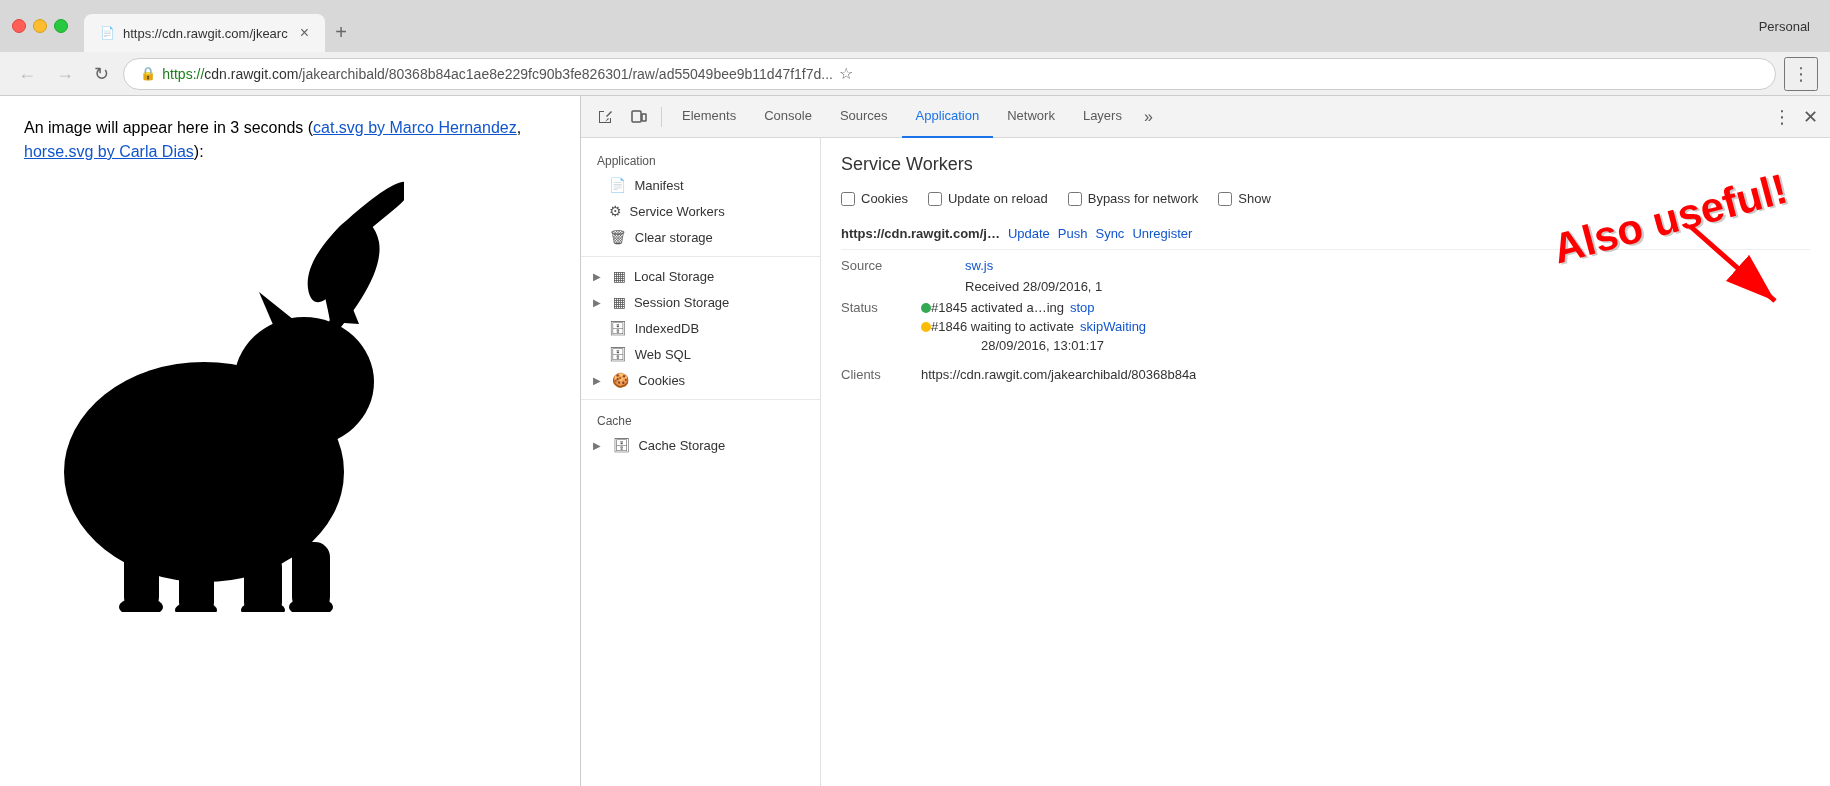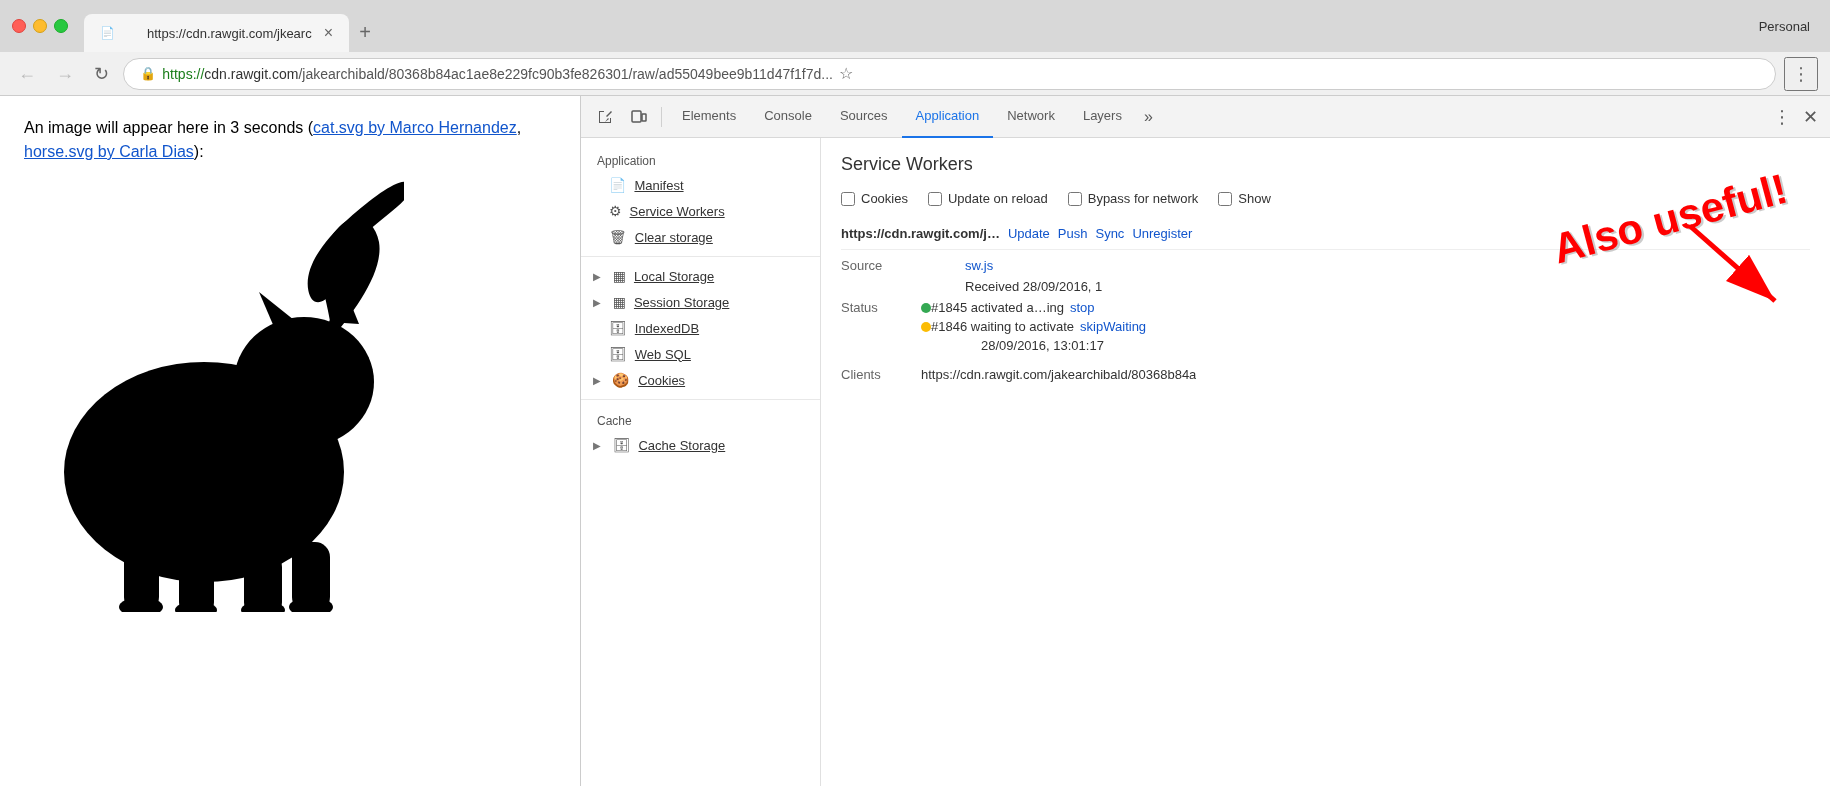--- a/index.html
+++ b/index.html
@@ -11,21 +11,21 @@
     
     .title-bar { background: #d8d8d8; height: 52px; display: flex; align-items: center; padding: 0 12px; gap: 8px; }
     .traffic-lights { display: flex; gap: 7px; align-items: center; margin-right: 8px; }
     .traffic-light { width: 14px; height: 14px; border-radius: 50%; cursor: pointer; }
     .traffic-light.red { background: #ff5f57; border: 1px solid #e0443e; }
     .traffic-light.yellow { background: #febc2e; border: 1px solid #d4a017; }
     .traffic-light.green { background: #28c840; border: 1px solid #1aad2a; }
     .tab-bar { display: flex; align-items: flex-end; flex: 1; height: 100%; }
     .tab { background: #f5f5f5; border-radius: 8px 8px 0 0; padding: 8px 16px; display: flex; align-items: center; gap: 8px; font-size: 13px; color: #333; min-width: 200px; height: 38px; margin-top: 6px; }
     .tab .tab-icon { font-size: 12px; color: #666; }
-    .tab .tab-title { flex: 1; overflow: hidden; text-overflow: ellipsis; white-space: nowrap; font-size: 13px; margin-left: 24px; }
+    .tab .tab-title { flex: 1; overflow: hidden; text-overflow: ellipsis; white-space: nowrap; font-size: 13px; }
     .tab .tab-close { color: #666; font-size: 16px; cursor: pointer; margin-left: 4px; }
     .tab-new { width: 32px; height: 32px; display: flex; align-items: center; justify-content: center; color: #666; font-size: 20px; margin-bottom: 4px; cursor: pointer; }
     .profile-label { margin-left: auto; font-size: 13px; color: #333; padding-right: 8px; }
 
     
     .address-bar { background: #f0f0f0; height: 44px; display: flex; align-items: center; padding: 0 12px; gap: 8px; border-bottom: 1px solid #ccc; }
     .nav-btn { background: none; border: none; color: #666; font-size: 18px; cursor: pointer; padding: 4px 6px; border-radius: 4px; }
     .nav-btn.disabled { color: #bbb; cursor: default; }
     .address-input { flex: 1; background: white; border: 1px solid #ccc; border-radius: 20px; padding: 6px 16px; font-size: 14px; color: #0c0c0c; display: flex; align-items: center; gap: 6px; height: 32px; }
     .address-url { color: #333; font-size: 14px; overflow: hidden; text-overflow: ellipsis; white-space: nowrap; }
@@ -60,21 +60,21 @@
     
     .devtools-content { display: flex; flex: 1; overflow: hidden; }
 
     
     .sidebar-panel { width: 240px; border-right: 1px solid #e0e0e0; overflow-y: auto; padding: 8px 0; background: #fff; }
     .sidebar-section-label { font-size: 12px; color: #555; padding: 8px 16px 4px 16px; font-weight: 500; }
     .sidebar-item { display: flex; align-items: center; gap: 8px; padding: 5px 8px 5px 28px; font-size: 13px; color: #333; cursor: pointer; }
     .sidebar-item.has-arrow { padding-left: 12px; }
     .sidebar-arrow { font-size: 10px; color: #777; margin-right: 4px; }
     .sidebar-icon { font-size: 14px; color: #555; }
-    .sidebar-item-label { font-size: 13px; text-decoration: underline; }
+    .sidebar-item-label { font-size: 13px; }
     .sidebar-divider { height: 1px; background: #e8e8e8; margin: 6px 0; }
 
     
     .main-panel { flex: 1; overflow-y: auto; padding: 16px 20px; background: #fff; position: relative; }
     .panel-title { font-size: 18px; font-weight: 400; color: #333; margin-bottom: 16px; }
 
     .sw-options { display: flex; align-items: center; gap: 20px; margin-bottom: 20px; flex-wrap: wrap; }
     .sw-option { display: flex; align-items: center; gap: 6px; font-size: 13px; color: #333; }
     .sw-checkbox { width: 14px; height: 14px; border: 1px solid #999; cursor: pointer; flex-shrink: 0; }
 

